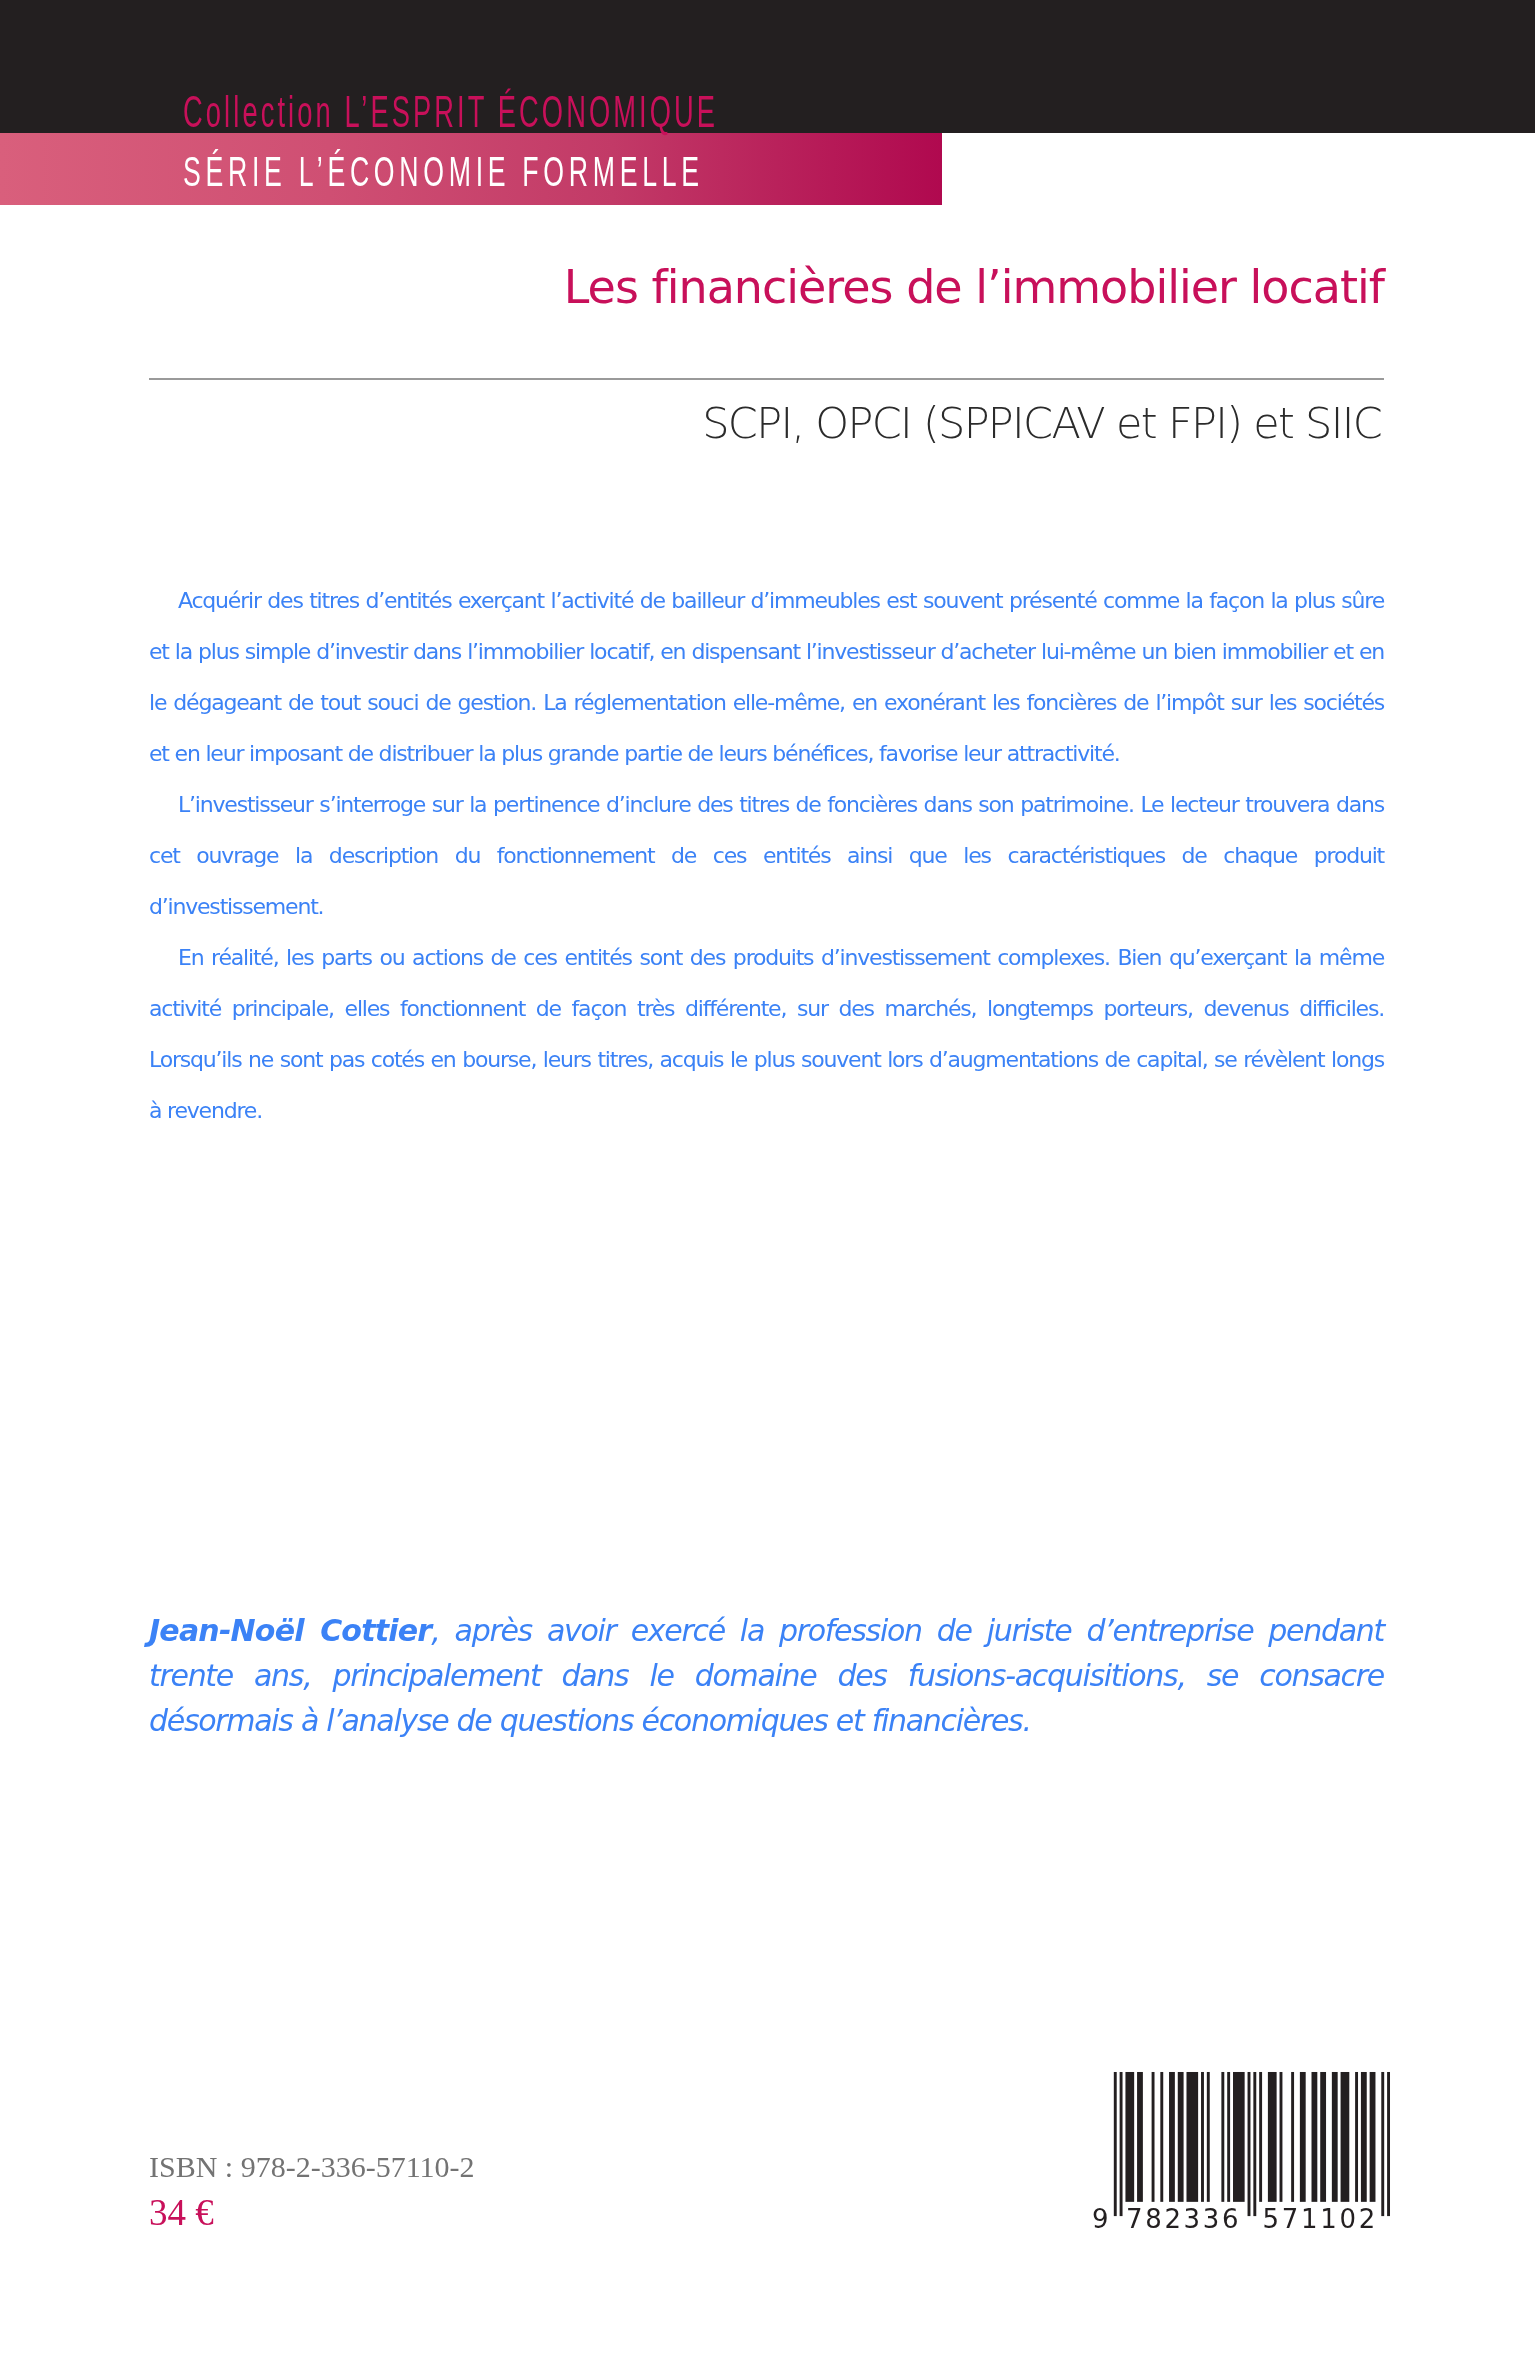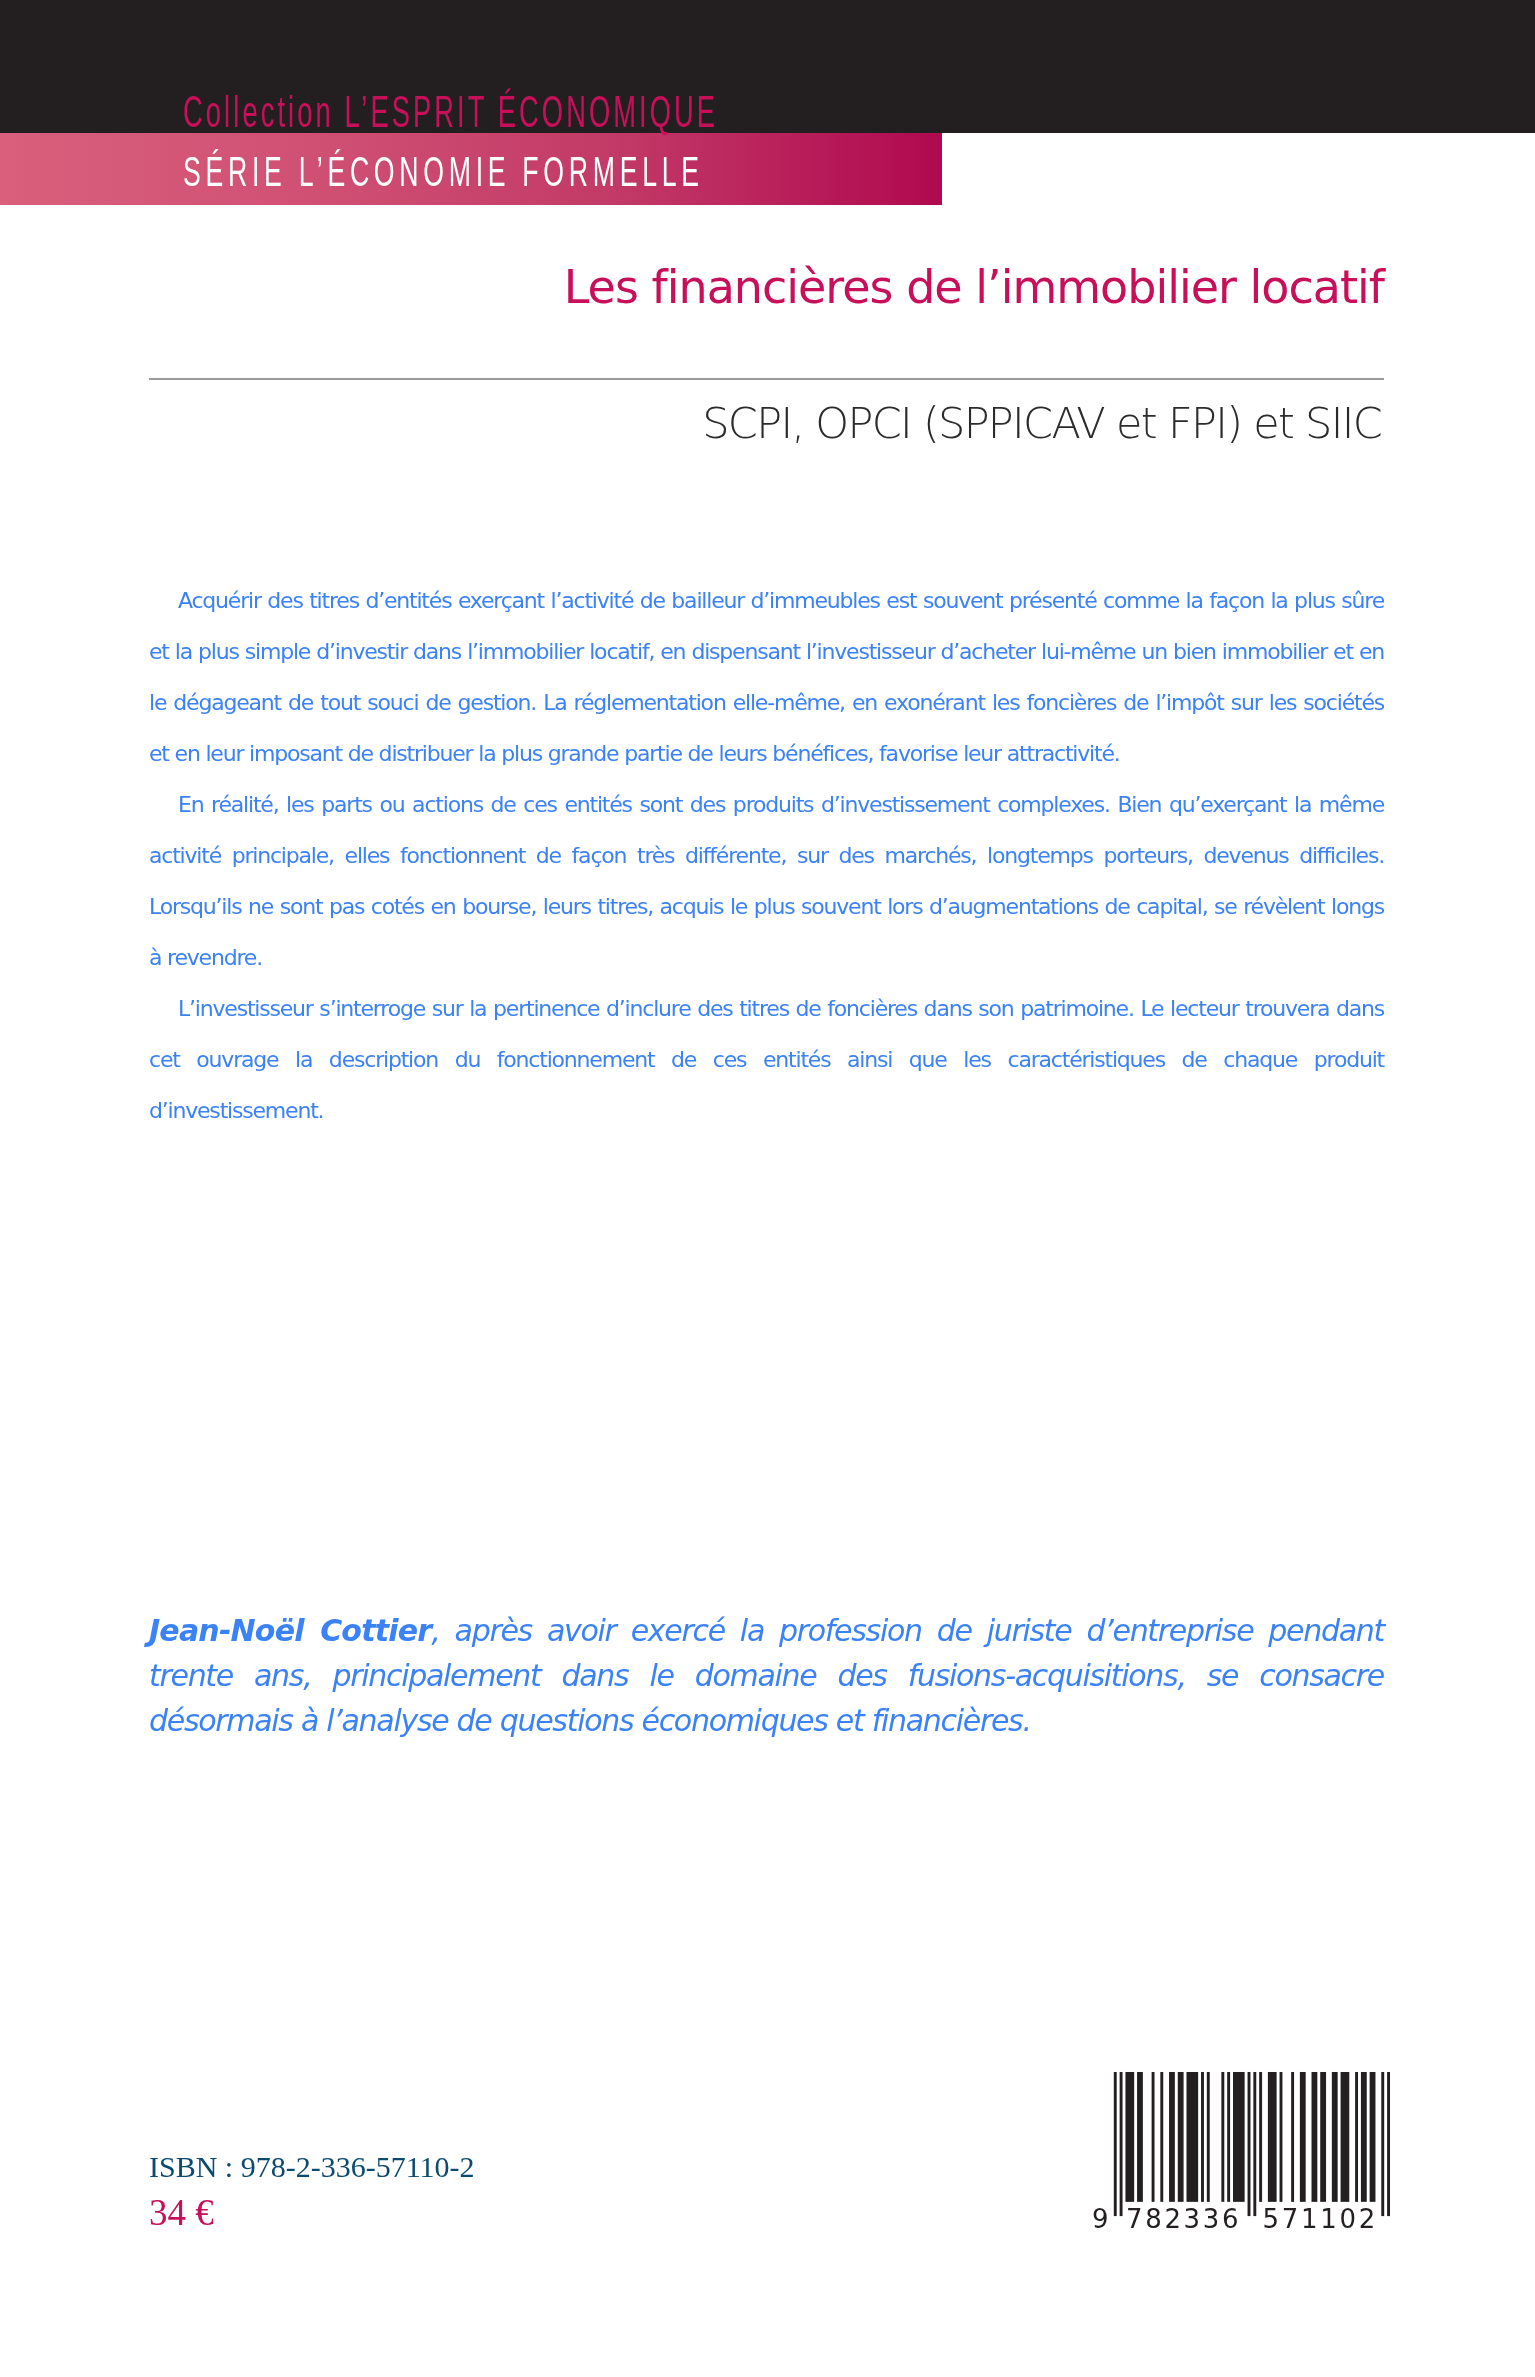--- a/index.html
+++ b/index.html
@@ -52,21 +52,21 @@
   }
   .author-note {
     position: absolute; left: 149px; top: 1608px; width: 1235px;
     font-family: "DejaVu Sans", sans-serif; font-style: italic; font-size: 30px; line-height: 45px;
     color: #3b82f6; text-align: justify; text-align-last: left; letter-spacing: -1.3px;
   }
   .author-name { font-weight: bold; font-style: italic; letter-spacing: -0.8px; }
   .isbn {
     position: absolute; left: 149px; top: 2150px;
     font-family: "Liberation Serif", serif; font-size: 30px; line-height: 34px;
-    color: #0c4a6e; white-space: nowrap;
+    color: #737373; white-space: nowrap;
   }
   .price {
     position: absolute; left: 149px; top: 2192px;
     font-family: "Liberation Serif", serif; font-size: 37px; line-height: 42px;
     color: #c8105a; white-space: nowrap;
   }
   .barcode {
     position: absolute; left: 1087px; top: 2070px; width: 310px; height: 164px;
   }
   .barcode svg { display: block; }
@@ -79,22 +79,22 @@
 
 <div class="collection-label">Collection L’ESPRIT ÉCONOMIQUE</div>
 <div class="series-label">SÉRIE L’ÉCONOMIE FORMELLE</div>
 
 <h1 class="book-title" style="margin:0;font-weight:normal;">Les financières de l’immobilier locatif</h1>
 <div class="title-rule"></div>
 <h2 class="subtitle" style="margin:0;">SCPI, OPCI (SPPICAV et FPI) et SIIC</h2>
 
 <div class="blurb">
   <p>Acquérir des titres d’entités exerçant l’activité de bailleur d’immeubles est souvent présenté comme la façon la plus sûre et la plus simple d’investir dans l’immobilier locatif, en dispensant l’investisseur d’acheter lui-même un bien immobilier et en le dégageant de tout souci de gestion. La réglementation elle-même, en exonérant les foncières de l’impôt sur les sociétés et en leur imposant de distribuer la plus grande partie de leurs bénéfices, favorise leur attractivité.</p>
+  <p>L’investisseur s’interroge sur la pertinence d’inclure des titres de foncières dans son patrimoine. Le lecteur trouvera dans cet ouvrage la description du fonctionnement de ces entités ainsi que les caractéristiques de chaque produit d’investissement.</p>
   <p>En réalité, les parts ou actions de ces entités sont des produits d’investissement complexes. Bien qu’exerçant la même activité principale, elles fonctionnent de façon très différente, sur des marchés, longtemps porteurs, devenus difficiles. Lorsqu’ils ne sont pas cotés en bourse, leurs titres, acquis le plus souvent lors d’augmentations de capital, se révèlent longs à revendre.</p>
-  <p>L’investisseur s’interroge sur la pertinence d’inclure des titres de foncières dans son patrimoine. Le lecteur trouvera dans cet ouvrage la description du fonctionnement de ces entités ainsi que les caractéristiques de chaque produit d’investissement.</p>
 </div>
 
 <div class="author-note"><span class="author-name">Jean-Noël Cottier</span><span>, après avoir exercé la profession de juriste d’entreprise pendant trente ans, principalement dans le domaine des fusions-acquisitions, se consacre désormais à l’analyse de questions économiques et financières.</span></div>
 
 <div class="isbn">ISBN : 978-2-336-57110-2</div>
 <div class="price">34 €</div>
 
 <div class="barcode">
   <svg id="barcode-svg" width="310" height="164" viewBox="0 0 370 195" xmlns="http://www.w3.org/2000/svg">
       <rect x="32.00" y="2" width="3.47" height="172" fill="#231f20"></rect>

